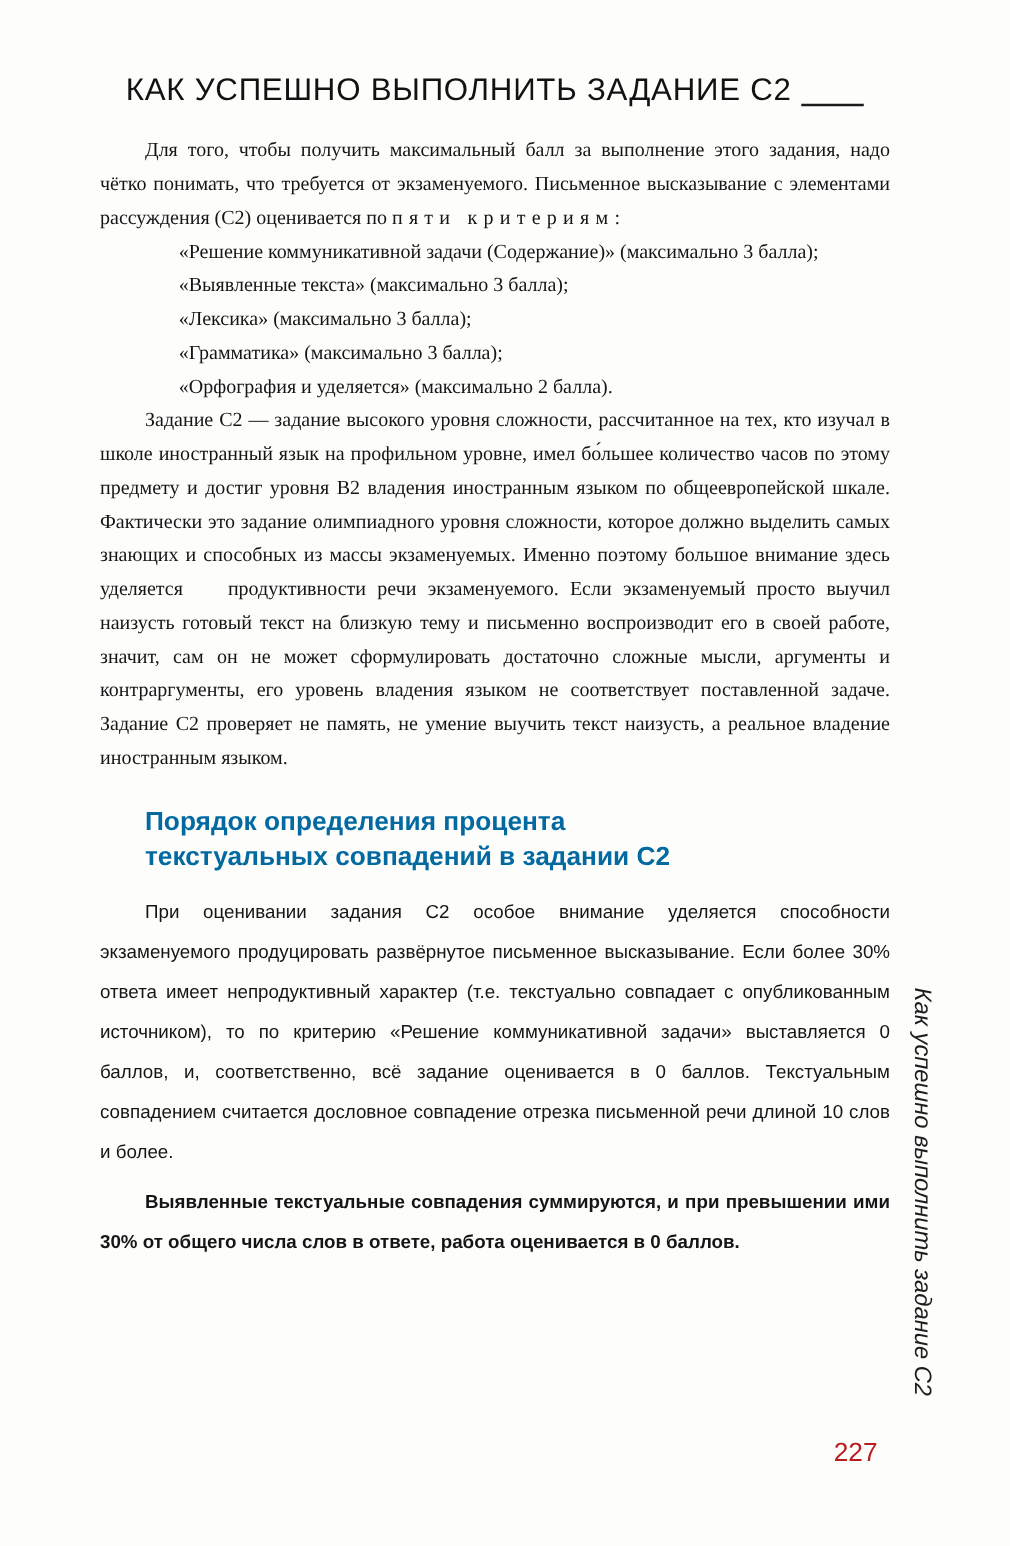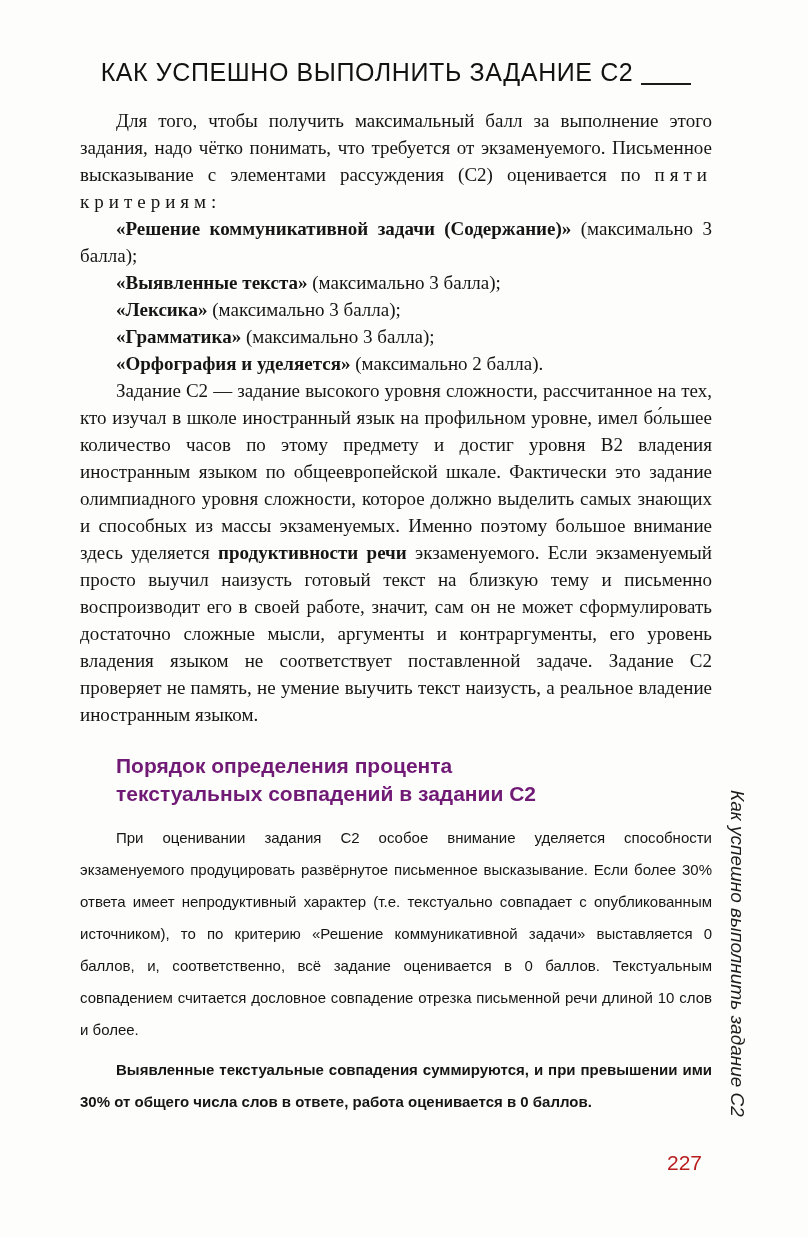--- a/index.html
+++ b/index.html
@@ -42,38 +42,38 @@
     display: inline-block;
     width: 50px;
     height: 0;
     border-bottom: 2.5px solid #1a1a1a;
     margin-left: 8px;
     margin-bottom: 2px;
   }
   
   .serif {
     font-family: "Liberation Serif", "DejaVu Serif", serif;
-    font-size: 19px;
+    font-size: 16px;
     line-height: 27px;
     text-align: justify;
     margin: 0;
     hyphens: auto;
     -webkit-hyphens: auto;
   }
   .indent { text-indent: 36px; }
-  .b { font-weight: bold; }
+  .b { font-weight: normal; margin-left: 27px; }
   .spaced { letter-spacing: 5px; }
   
   .section-heading {
     font-family: "Liberation Sans", sans-serif;
     font-weight: bold;
     font-size: 21px;
     line-height: 28px;
     margin: 24px 0 14px 36px;
-    color: #701a75;
+    color: #0369a1;
   }
   .section-heading .hl { display: block; }
   
   .sans {
     font-family: "Liberation Sans", sans-serif;
     font-size: 15px;
     line-height: 32px;
     text-align: justify;
     margin: 0;
     hyphens: auto;

